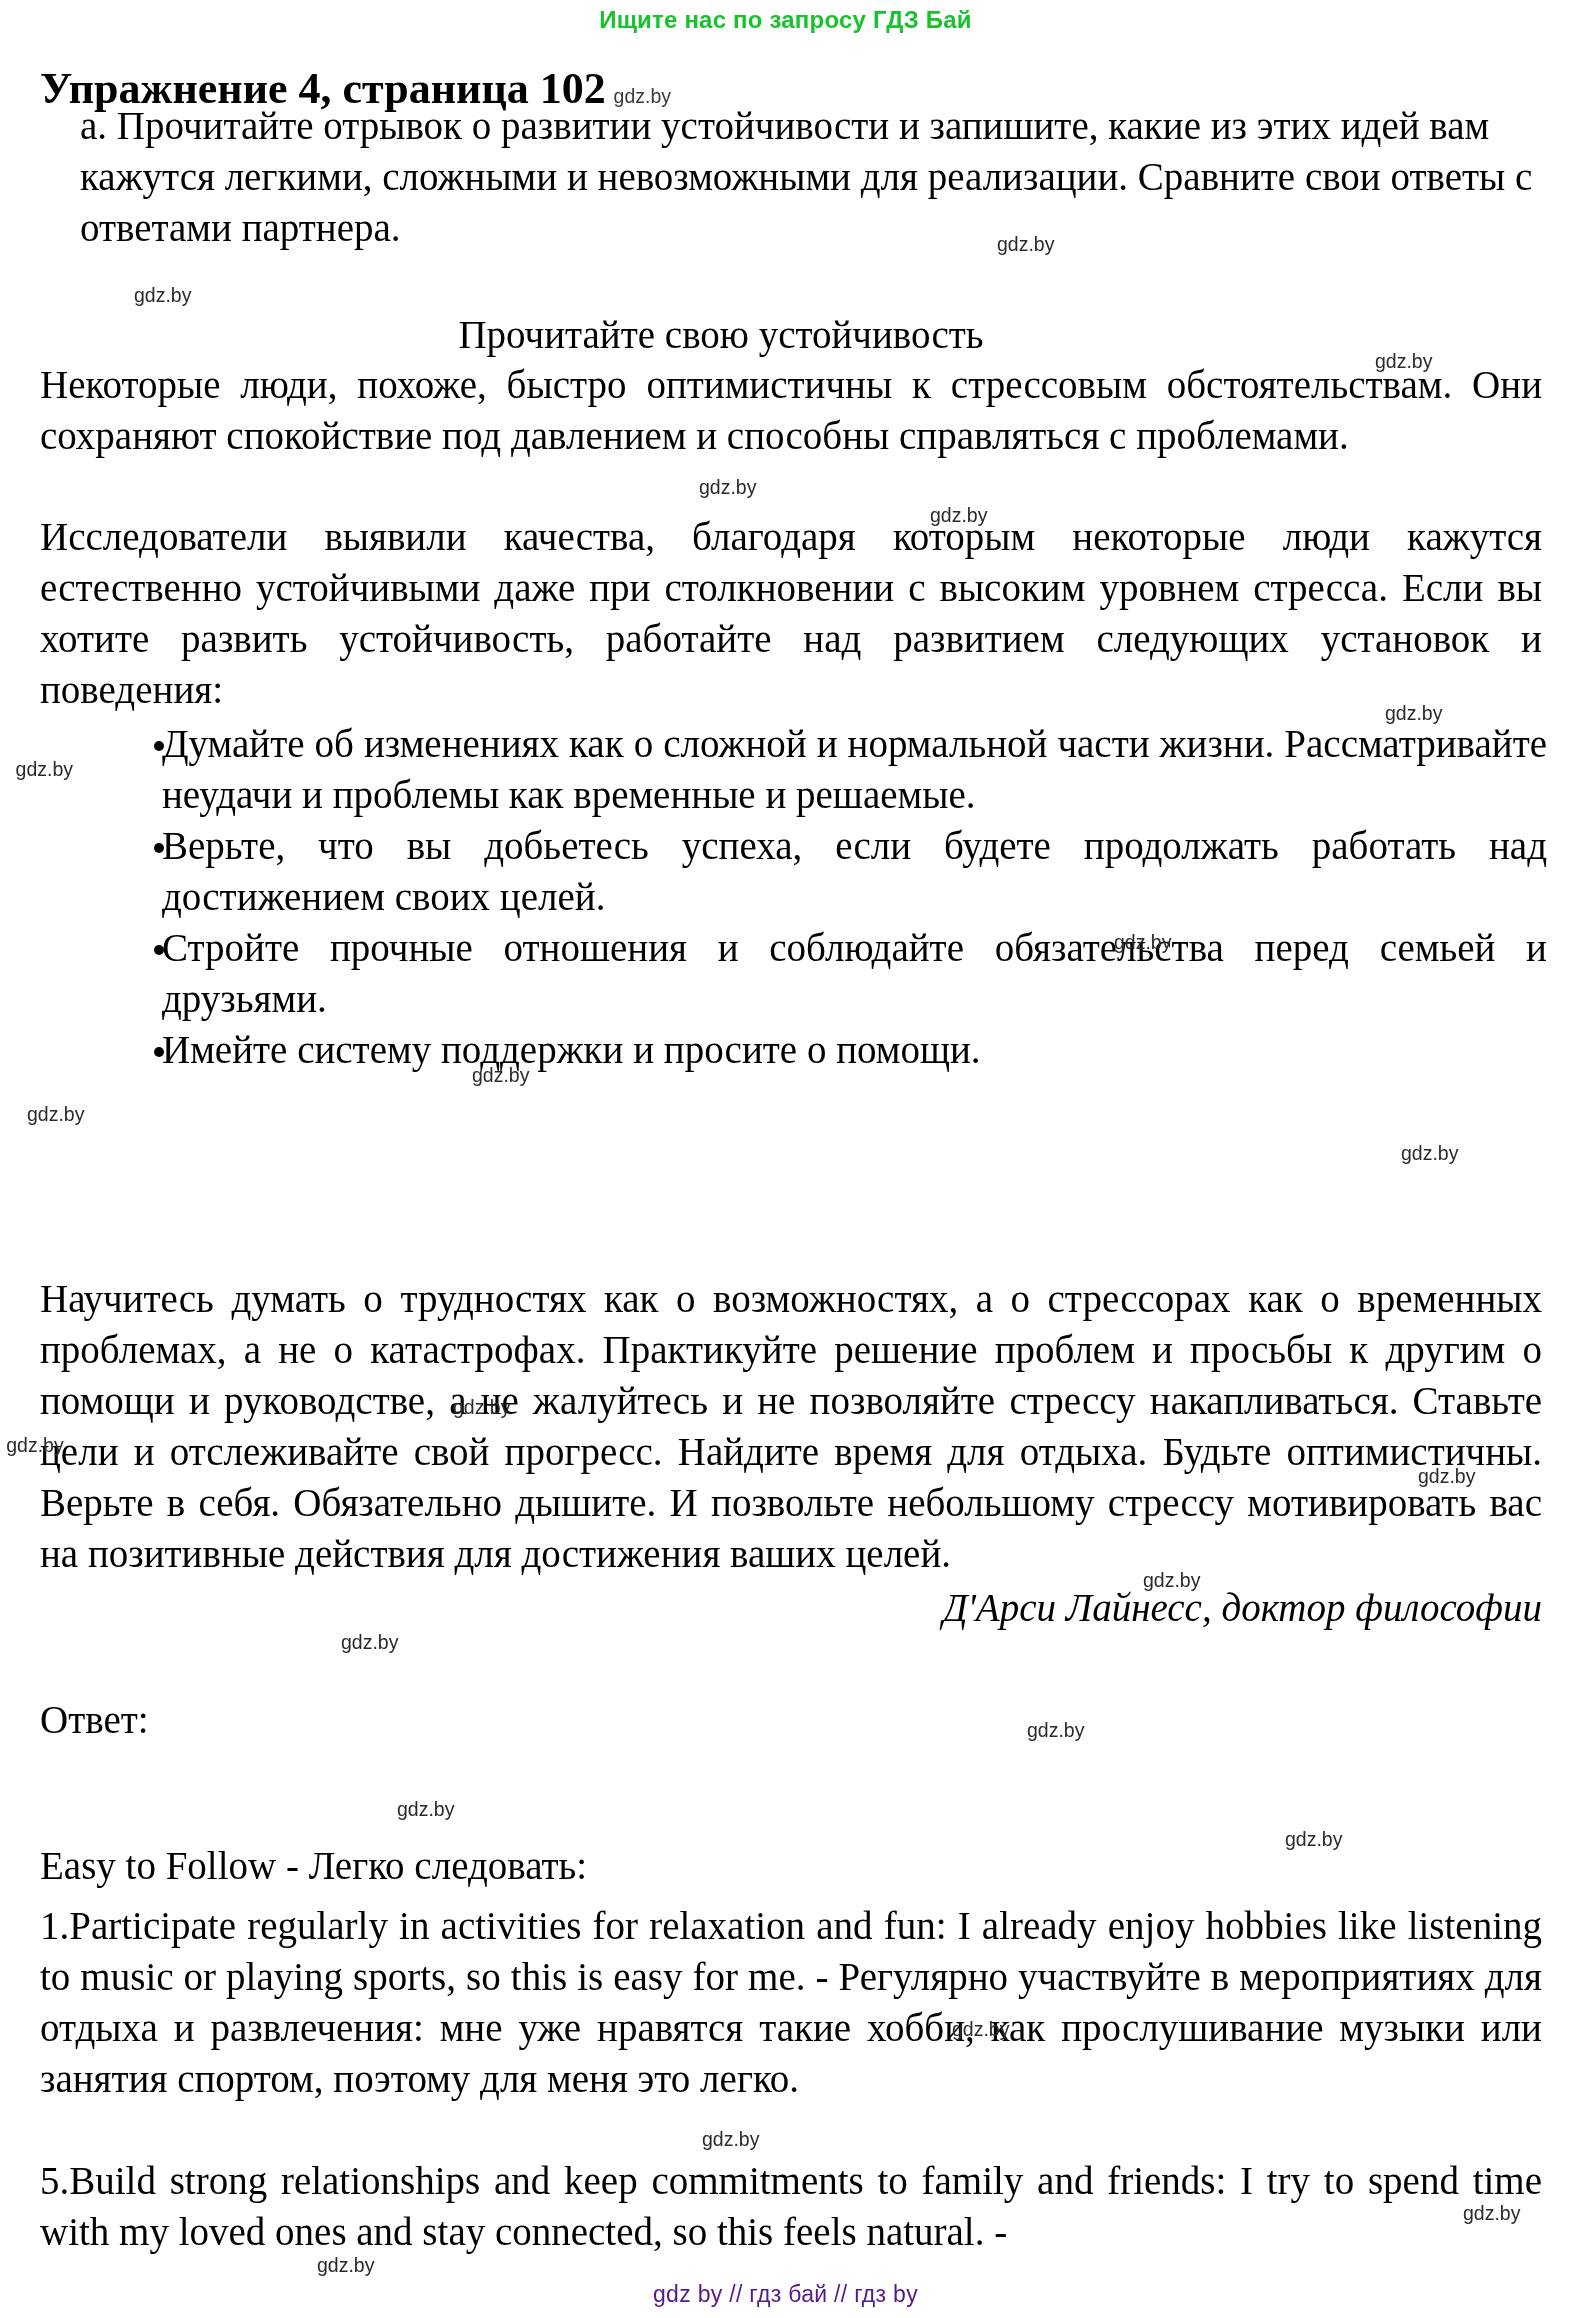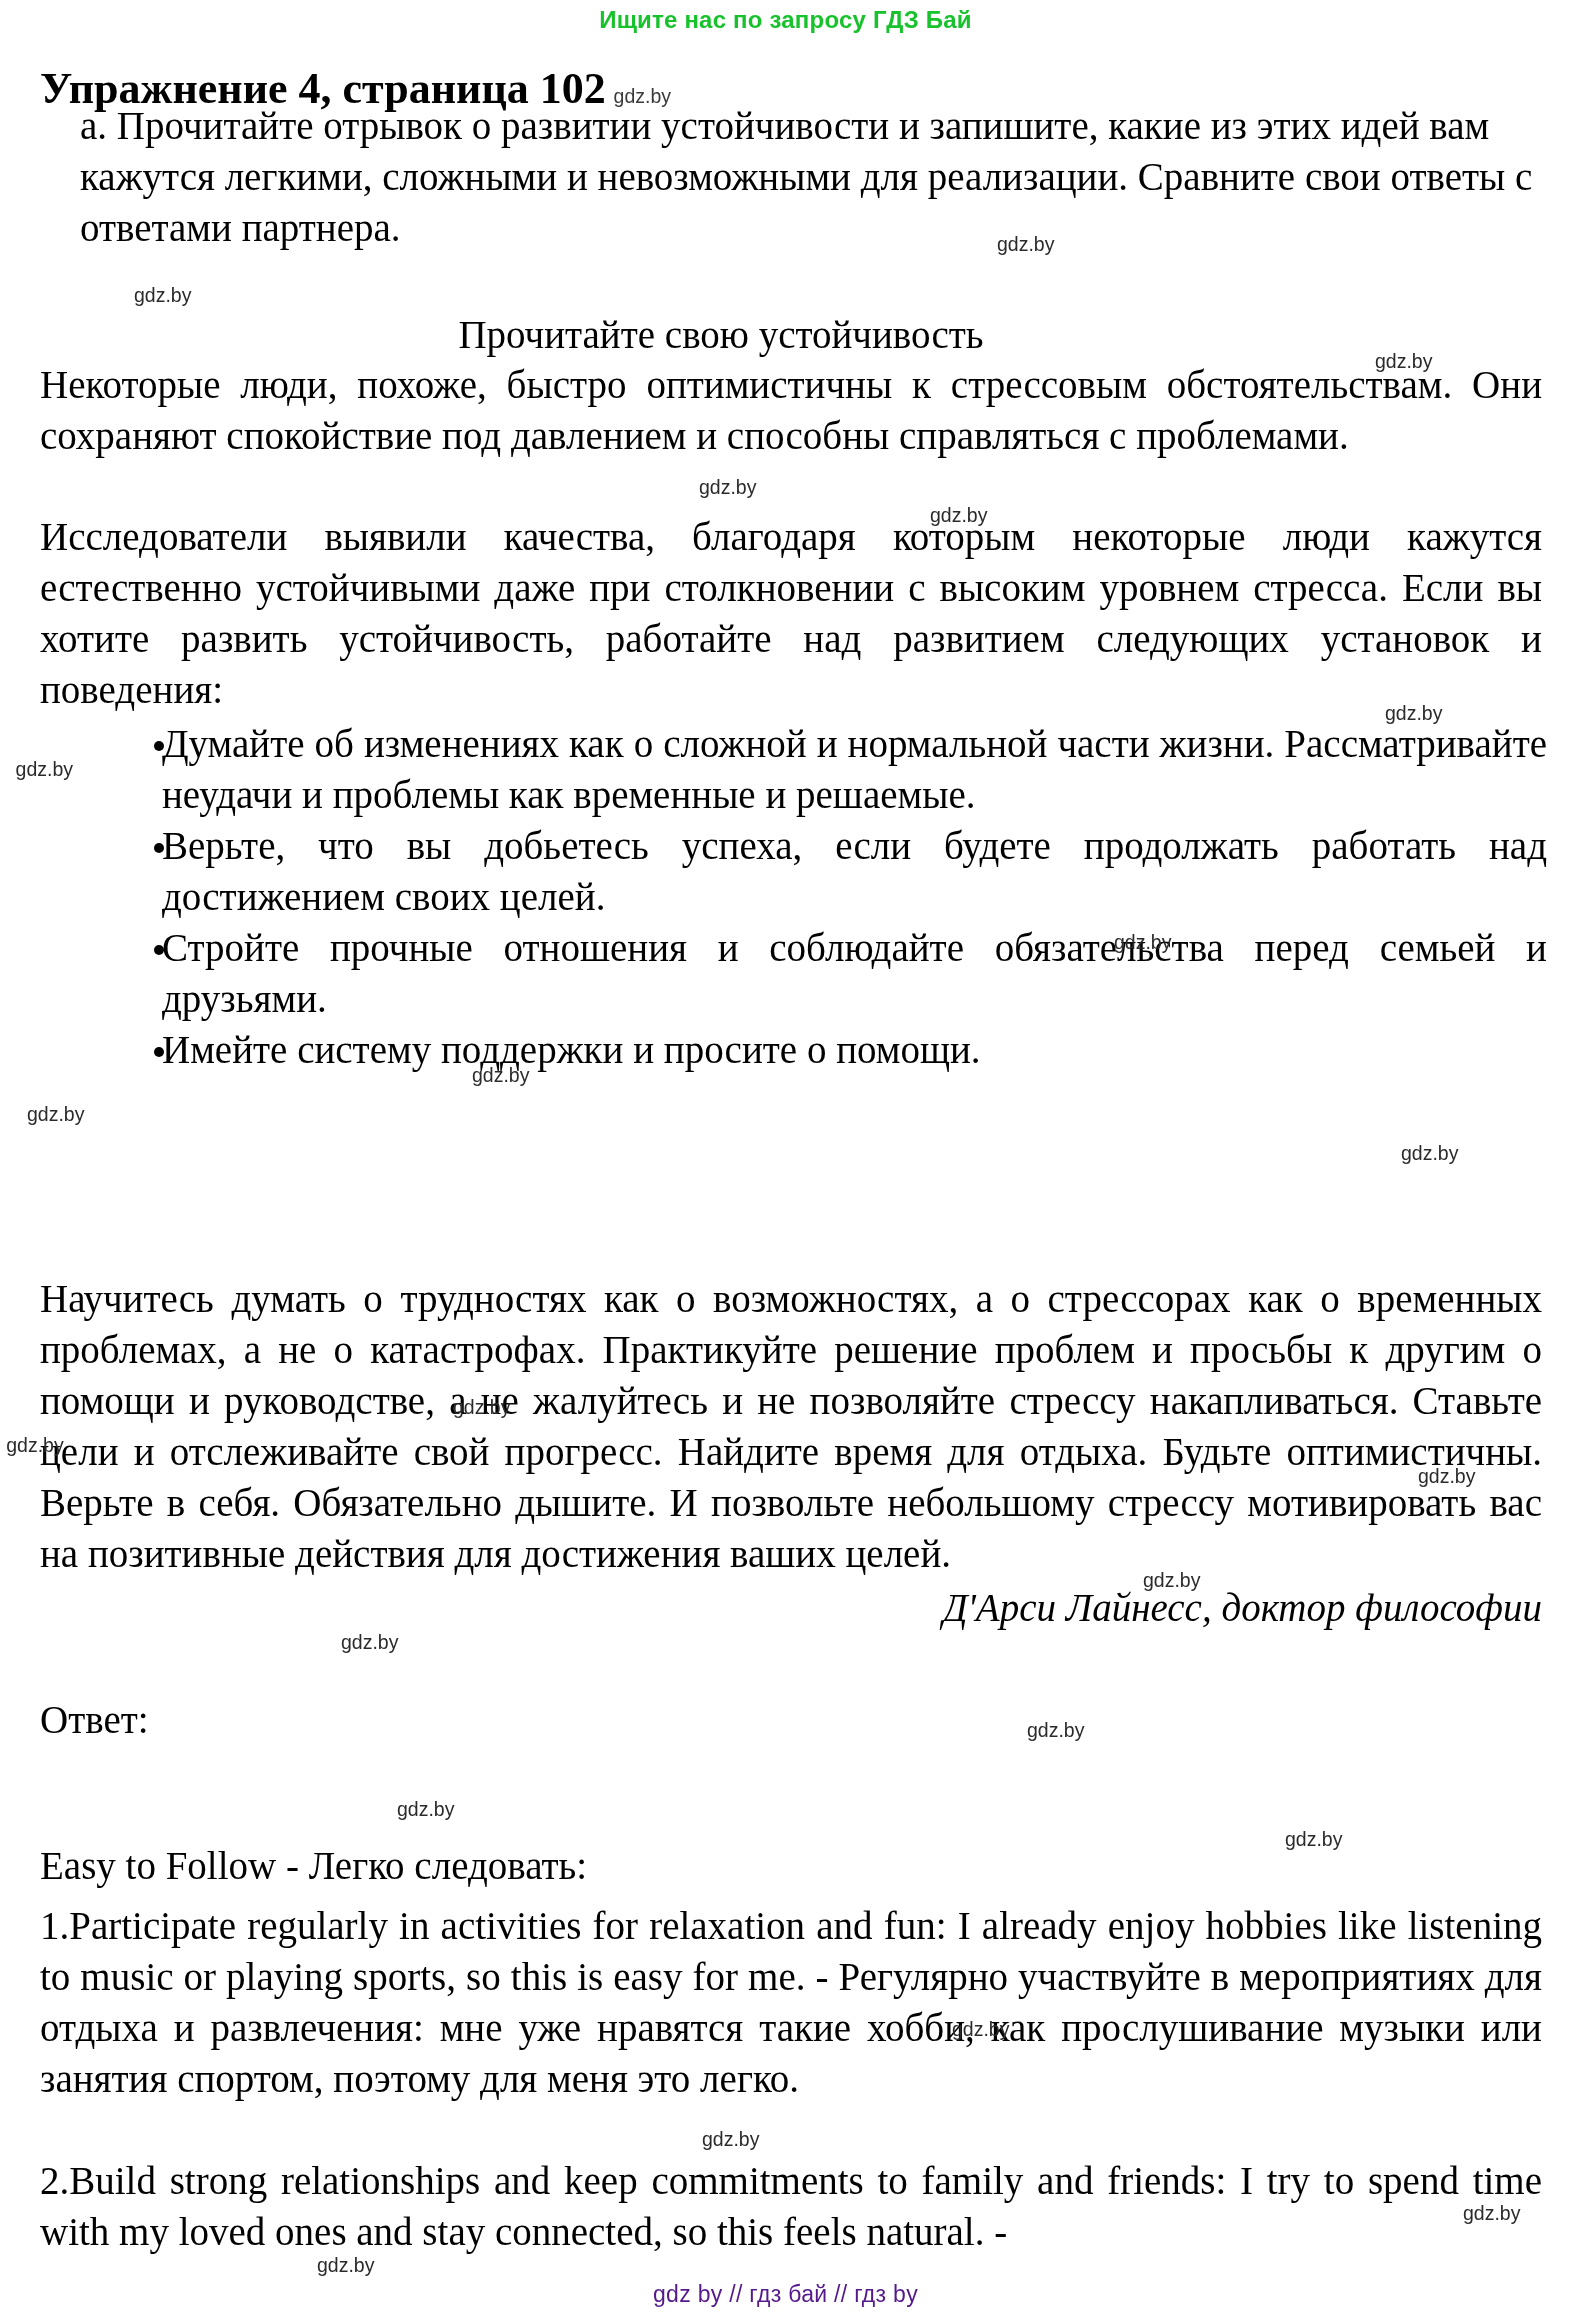--- a/index.html
+++ b/index.html
@@ -190,21 +190,21 @@
   <div class="para" style="top:1273px;">Научитесь думать о трудностях как о возможностях, а о стрессорах как о временных проблемах, а не о катастрофах. Практикуйте решение проблем и просьбы к другим о помощи и руководстве, а не жалуйтесь и не позволяйте стрессу накапливаться. Ставьте цели и отслеживайте свой прогресс. Найдите время для отдыха. Будьте оптимистичны. Верьте в себя. Обязательно дышите. И позвольте небольшому стрессу мотивировать вас на позитивные действия для достижения ваших целей.</div>
 
   <div class="attribution" style="top:1584px;">Д'Арси Лайнесс, доктор философии</div>
 
   <div class="answer-label" style="top:1696px;">Ответ:</div>
 
   <div class="answer-sub" style="top:1794px;">Easy to Follow - Легко следовать:</div>
 
   <div class="para" style="top:1900px;">1.Participate regularly in activities for relaxation and fun: I already enjoy hobbies like listening to music or playing sports, so this is easy for me. - Регулярно участвуйте в мероприятиях для отдыха и развлечения: мне уже нравятся такие хобби, как прослушивание музыки или занятия спортом, поэтому для меня это легко.</div>
 
-  <div class="para" style="top:2155px;">2.Build strong relationships and keep commitments to family and friends: I try to spend time with my loved ones and stay connected, so this feels natural. -</div>
+  <div class="para" style="top:2155px;">5.Build strong relationships and keep commitments to family and friends: I try to spend time with my loved ones and stay connected, so this feels natural. -</div>
 
   <div class="site-footer">gdz by  //  гдз бай  //  гдз by</div>
 
   <div id="watermark-layer">
       <div class="wm" style="left: 997px; top: 235px;">gdz.by</div>
       <div class="wm" style="left: 134px; top: 286px;">gdz.by</div>
       <div class="wm" style="left: 1375px; top: 352px;">gdz.by</div>
       <div class="wm" style="left: 699px; top: 478px;">gdz.by</div>
       <div class="wm" style="left: 930px; top: 506px;">gdz.by</div>
       <div class="wm" style="left: 1385px; top: 704px;">gdz.by</div>

